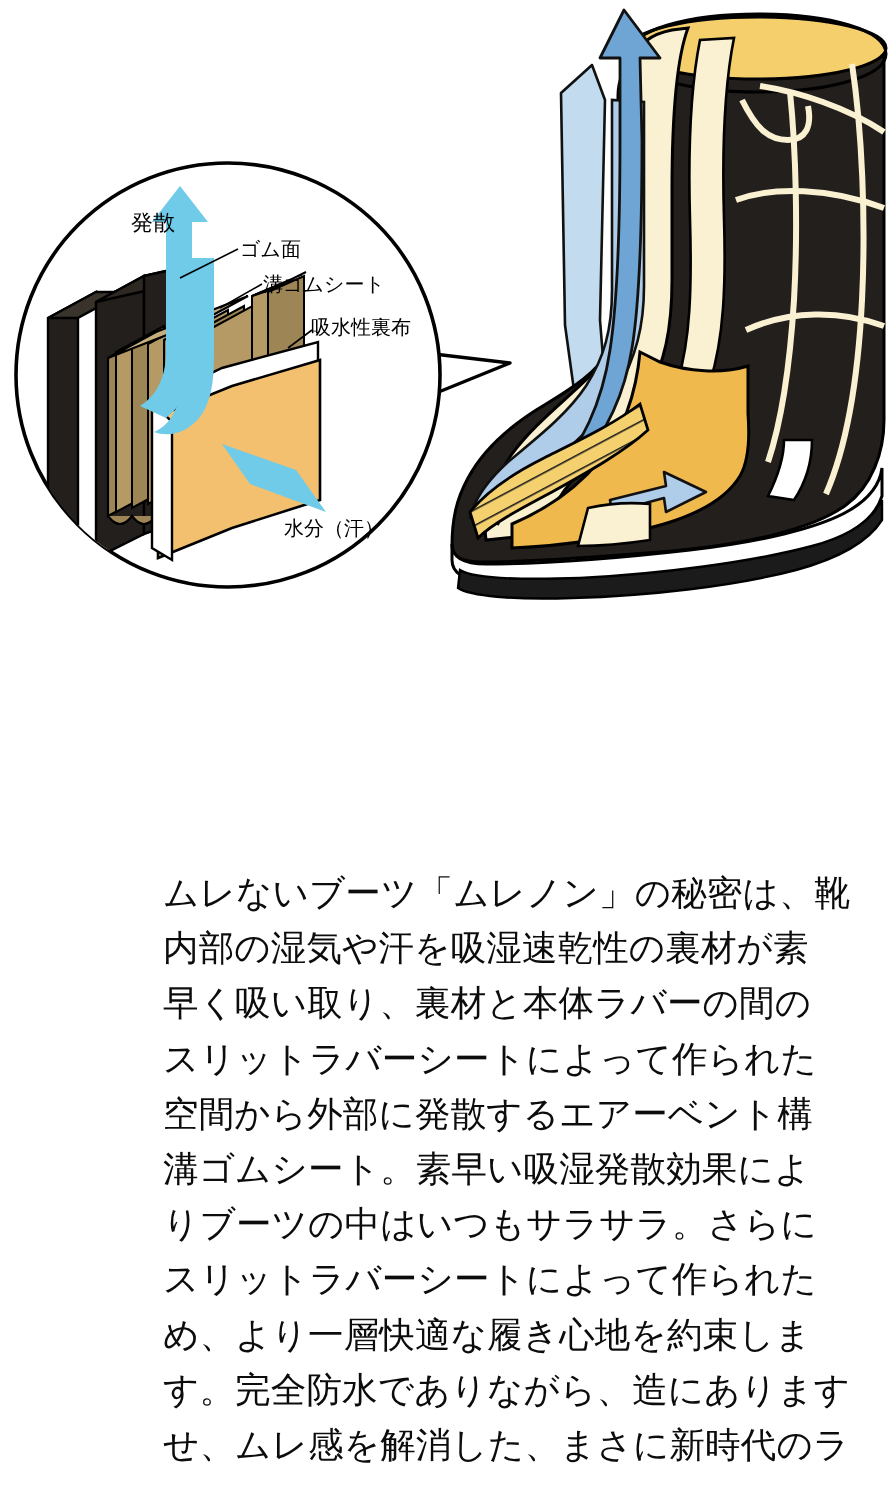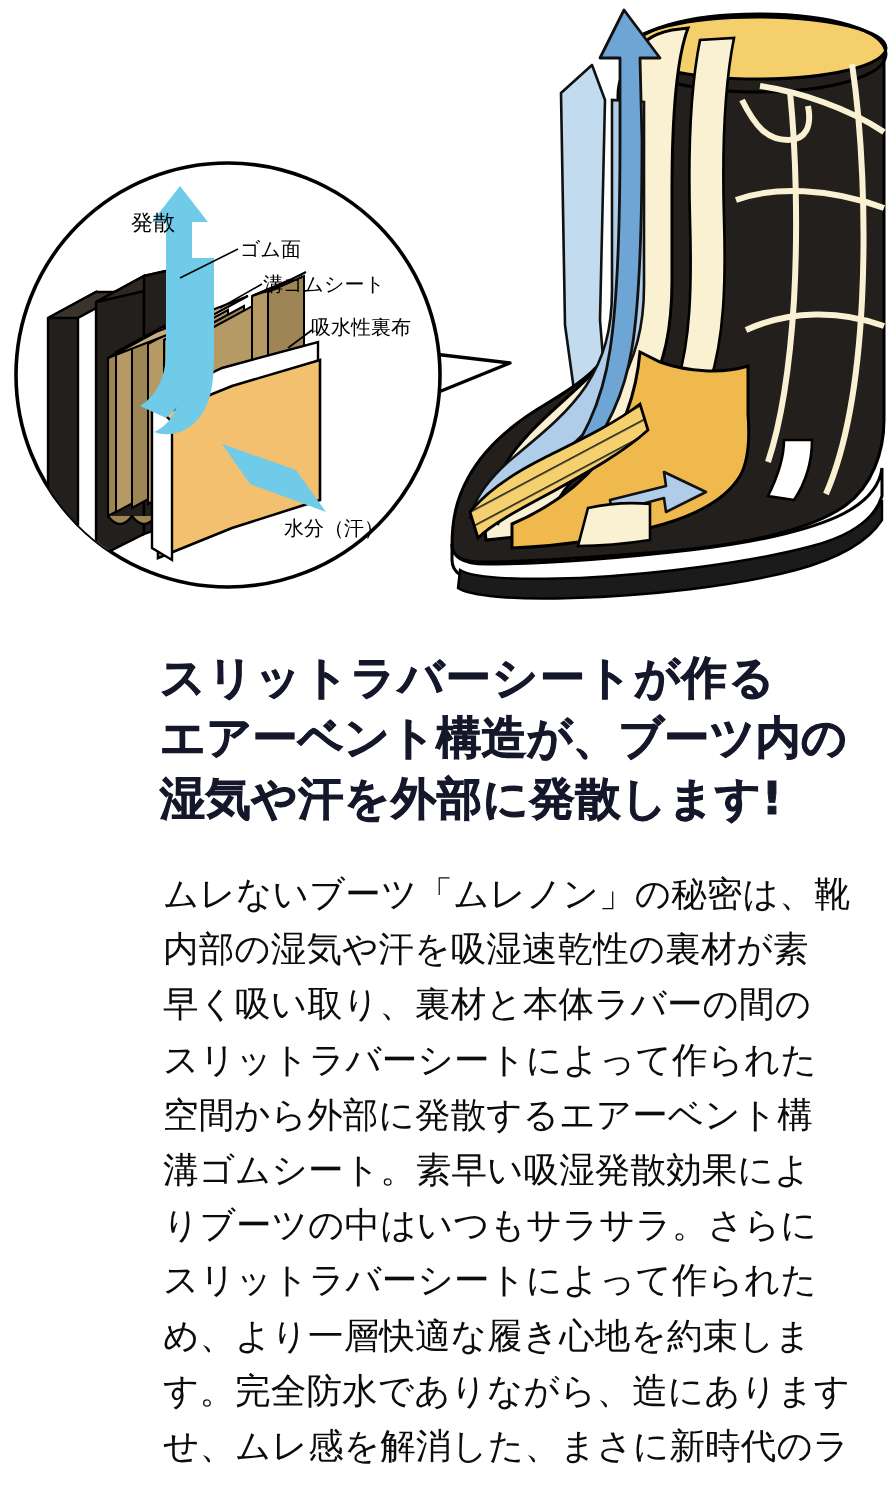--- a/index.html
+++ b/index.html
@@ -35,21 +35,21 @@
   
   .body-copy{
     position:absolute;left:163px;top:866px;width:610px;
     color:#0c0c0c;
     font-weight:400;
     font-size:35.5px;
     line-height:55.2px;
     letter-spacing:0.004em;
     font-family:"DejaVu Sans","Liberation Sans",sans-serif;
   }
-  .body-copy .bc-line{display:block;white-space:nowrap;}
+  .body-copy .bc-line{display:block;white-space:nowrap;font-family:Liberation Serif, serif;}
 
   
 </style>
 </head>
 <body>
 
 <div class="page">
 
   <div class="illus">
     <svg width="888" height="615" viewBox="0 0 888 615" xmlns="http://www.w3.org/2000/svg">
@@ -246,25 +246,20 @@
 
         <text x="131" y="230" font-size="22" font-family="DejaVu Sans, Liberation Sans, sans-serif" fill="#000">発散</text>
         <text x="240" y="256" font-size="20" font-family="DejaVu Sans, Liberation Sans, sans-serif" fill="#000">ゴム面</text>
         <text x="263" y="291" font-size="20" font-family="DejaVu Sans, Liberation Sans, sans-serif" fill="#000">溝ゴムシート</text>
         <text x="311" y="334" font-size="20" font-family="DejaVu Sans, Liberation Sans, sans-serif" fill="#000">吸水性裏布</text>
         <text x="284" y="535" font-size="20" font-family="DejaVu Sans, Liberation Sans, sans-serif" fill="#000">水分（汗）</text>
       </g>
     </svg>
   </div>
 
-  <div class="headline">
-    <span class="hl-line l1">スリットラバーシートが作る</span>
-    <span class="hl-line l2">エアーベント構造が、ブーツ内の</span>
-    <span class="hl-line l3">湿気や汗を外部に発散します!</span>
-  </div>
 
   <div class="body-copy">
     <span class="bc-line">ムレないブーツ「ムレノン」の秘密は、靴</span>
     <span class="bc-line">内部の湿気や汗を吸湿速乾性の裏材が素</span>
     <span class="bc-line">早く吸い取り、裏材と本体ラバーの間の</span>
     <span class="bc-line">スリットラバーシートによって作られた</span>
     <span class="bc-line">空間から外部に発散するエアーベント構</span>
     <span class="bc-line">溝ゴムシート。素早い吸湿発散効果によ</span>
     <span class="bc-line">りブーツの中はいつもサラサラ。さらに</span>
     <span class="bc-line">スリットラバーシートによって作られた</span>

